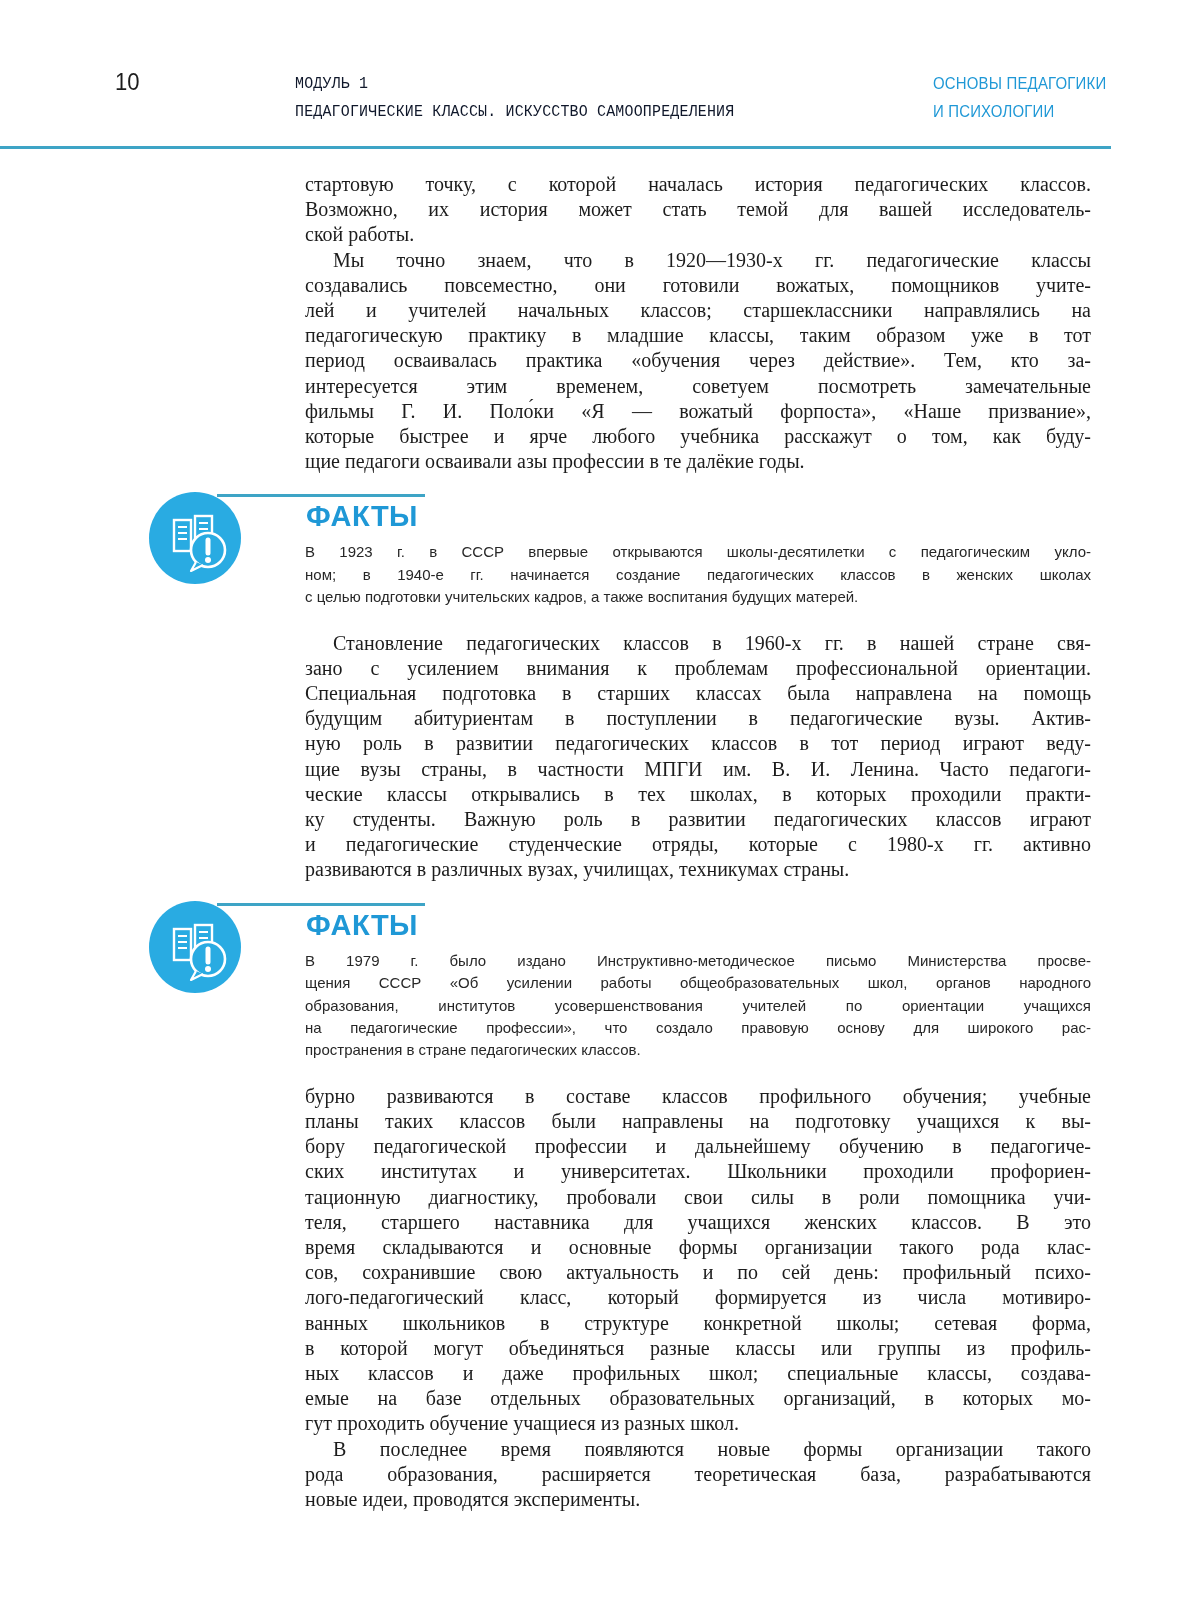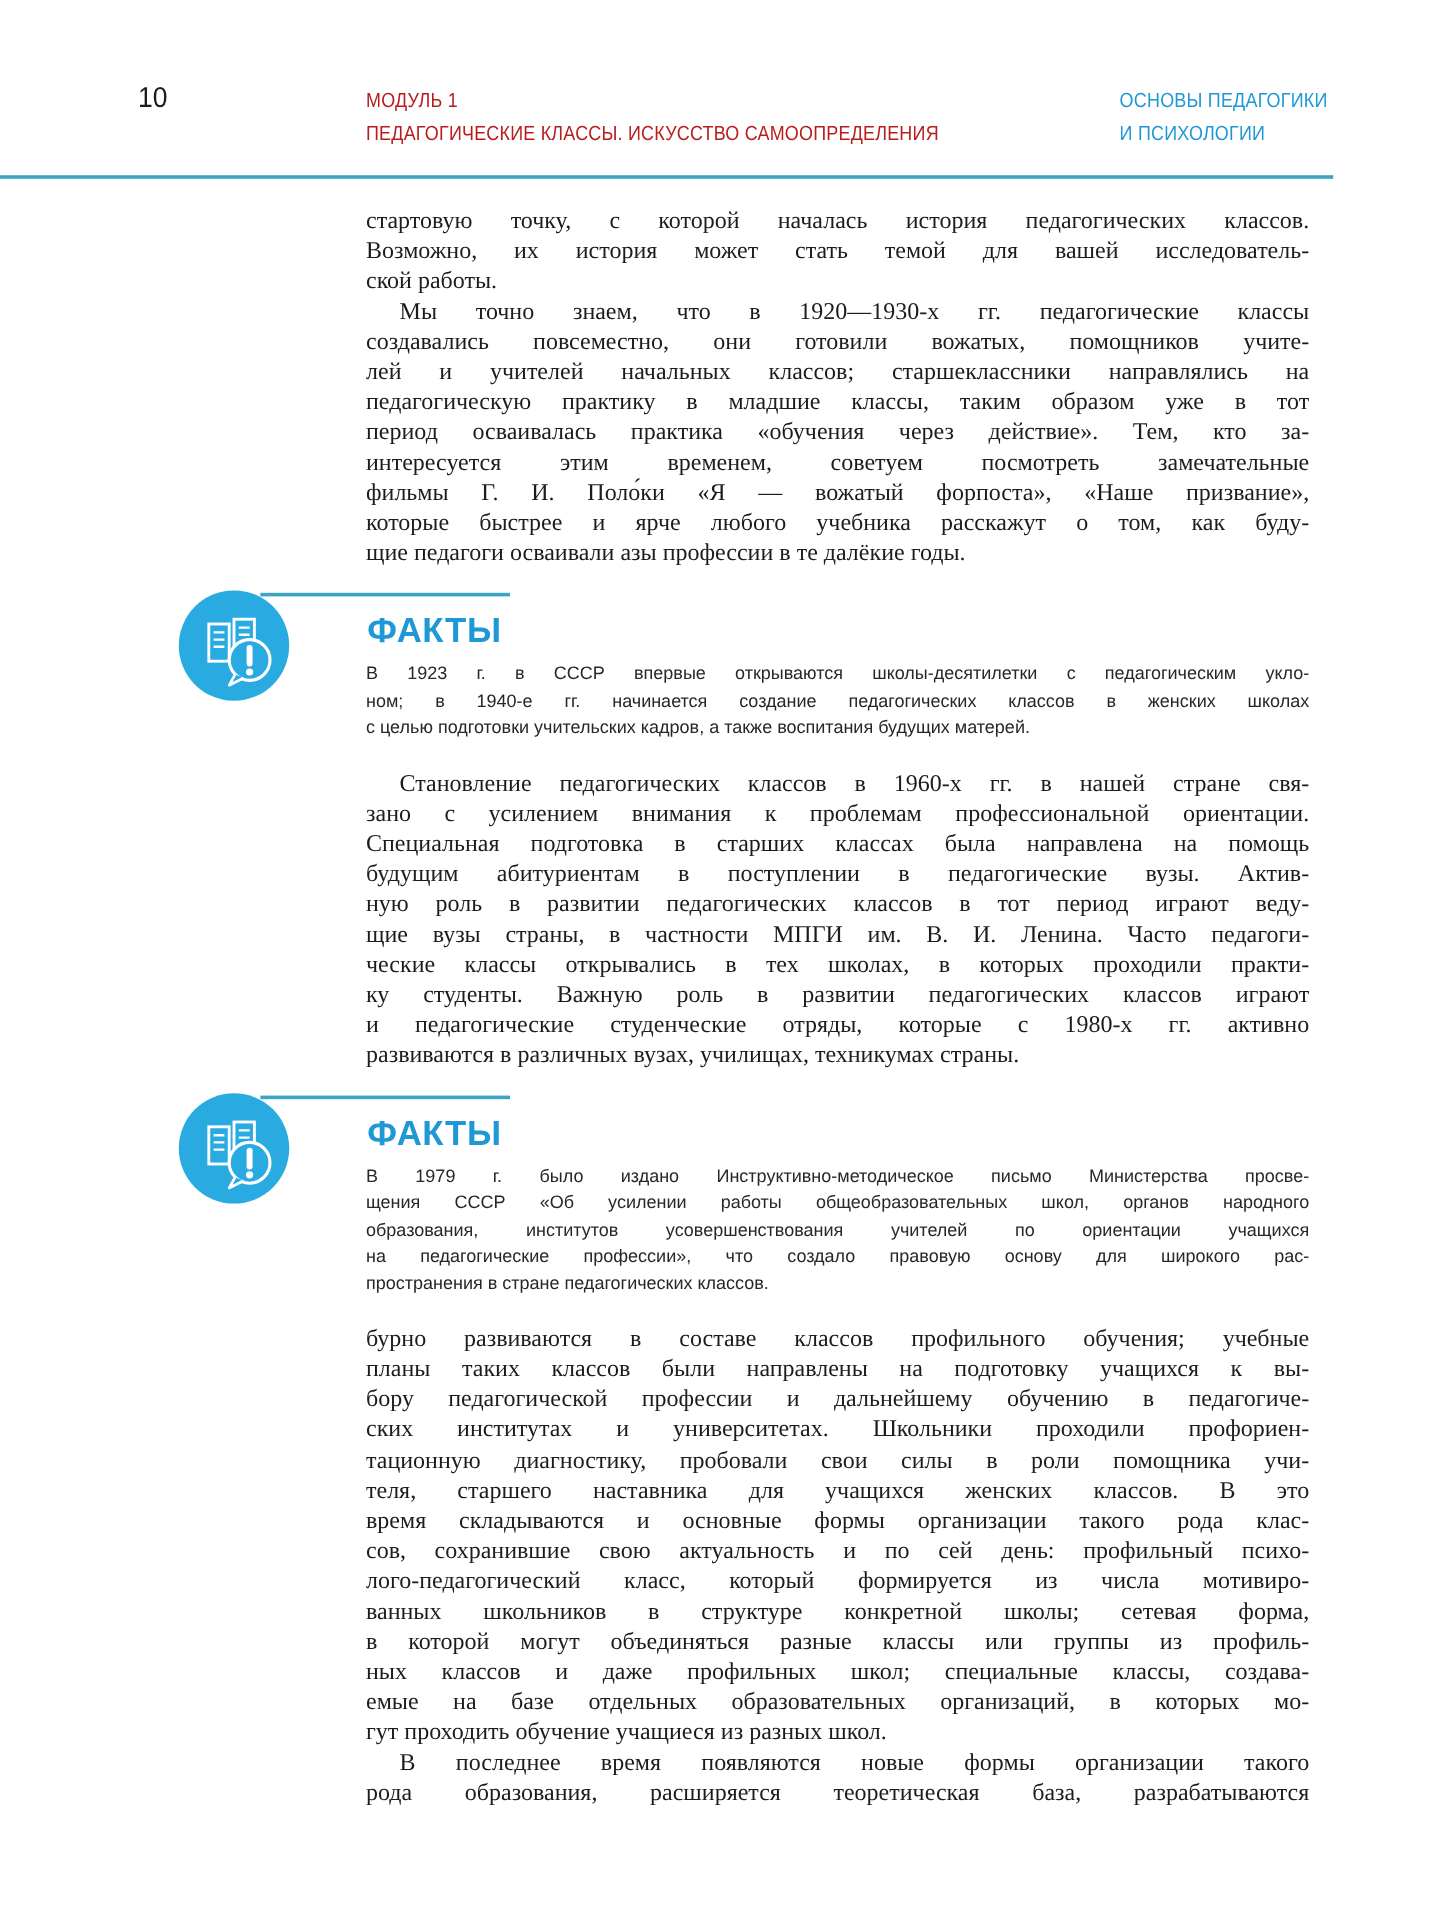--- a/index.html
+++ b/index.html
@@ -2,21 +2,21 @@
 <html lang="ru" style="--accent: #1f98d6; --icon: #29abe2; --rule: #3ea4c6; --body: #1c1c1c;"><head>
 <meta charset="utf-8">
 <style>
   html,body{margin:0;padding:0;background:#ffffff;}
   body{width:1200px;height:1604px;font-family:"Liberation Sans","DejaVu Sans",sans-serif;}
   .page{position:relative;width:1200px;height:1552px;background:#fff;overflow:hidden;}
 
   
   .page-num{position:absolute;left:115px;top:68px;font-size:24px;color:#1c1c1c;
             transform:scaleX(.92);transform-origin:0 0;}
-  .module-block{position:absolute;left:305px;top:70px;color:#b91c1c;}
+  .module-block{position:absolute;left:295px;top:70px;color:#0f172a;font-family:Liberation Mono, monospace;}
   .module-block .hline{font-size:17px;line-height:28px;letter-spacing:.2px;white-space:nowrap;
             transform:scaleX(.88);transform-origin:0 0;}
   .book-title{position:absolute;left:933px;top:70px;color:var(--accent,#2a9fd4);}
   .book-title .hline{font-size:17px;line-height:28px;letter-spacing:.2px;white-space:nowrap;
             transform:scaleX(.88);transform-origin:0 0;}
   .header-rule{position:absolute;left:0;top:146px;width:1111px;height:3px;
             background:var(--rule,#3ea4c6);}
 
   
   .column{position:absolute;left:305px;top:172px;width:786px;}
@@ -26,21 +26,21 @@
   .para .bline.last{text-align-last:left;}
   .para .bline.ind{text-indent:28px;}
   .para.after-facts{margin-top:22px;}
 
   
   .facts{position:relative;margin-top:18px;padding-top:2px;}
   .facts-connector{position:absolute;left:-88px;top:2px;width:208px;height:3px;
         background:var(--rule,#3ea4c6);}
   .facts-icon{position:absolute;left:-156px;top:0;width:92px;height:92px;border-radius:50%;
         background:var(--icon,#29abe2);}
-  .facts-heading{margin:16px 0 8px 1px;font-size:29px;font-weight:bold;
+  .facts-heading{margin:6px 0 8px 1px;font-size:29px;font-weight:bold;
         color:var(--accent,#1f98d6);letter-spacing:.5px;}
   .facts-lines{font-size:15px;line-height:22.4px;color:#272727;}
   .facts-lines .bline{text-align:justify;text-align-last:justify;}
   .facts-lines .bline.last{text-align-last:left;}
 </style>
 </head>
 <body>
 
 <div class="page">
 
@@ -154,16 +154,17 @@
         <div class="bline">лого-педагогический класс, который формируется из числа мотивиро-</div>
         <div class="bline">ванных школьников в структуре конкретной школы; сетевая форма,</div>
         <div class="bline">в которой могут объединяться разные классы или группы из профиль-</div>
         <div class="bline">ных классов и даже профильных школ; специальные классы, создава-</div>
         <div class="bline">емые на базе отдельных образовательных организаций, в которых мо-</div>
         <div class="bline last">гут проходить обучение учащиеся из разных школ.</div>
       </div>
     <div class="para">
         <div class="bline ind">В последнее время появляются новые формы организации такого</div>
         <div class="bline">рода образования, расширяется теоретическая база, разрабатываются</div>
+        <div class="bline last">новые идеи, проводятся эксперименты.</div>
       </div>
 
   </div>
 </div>
 
 </body></html>

